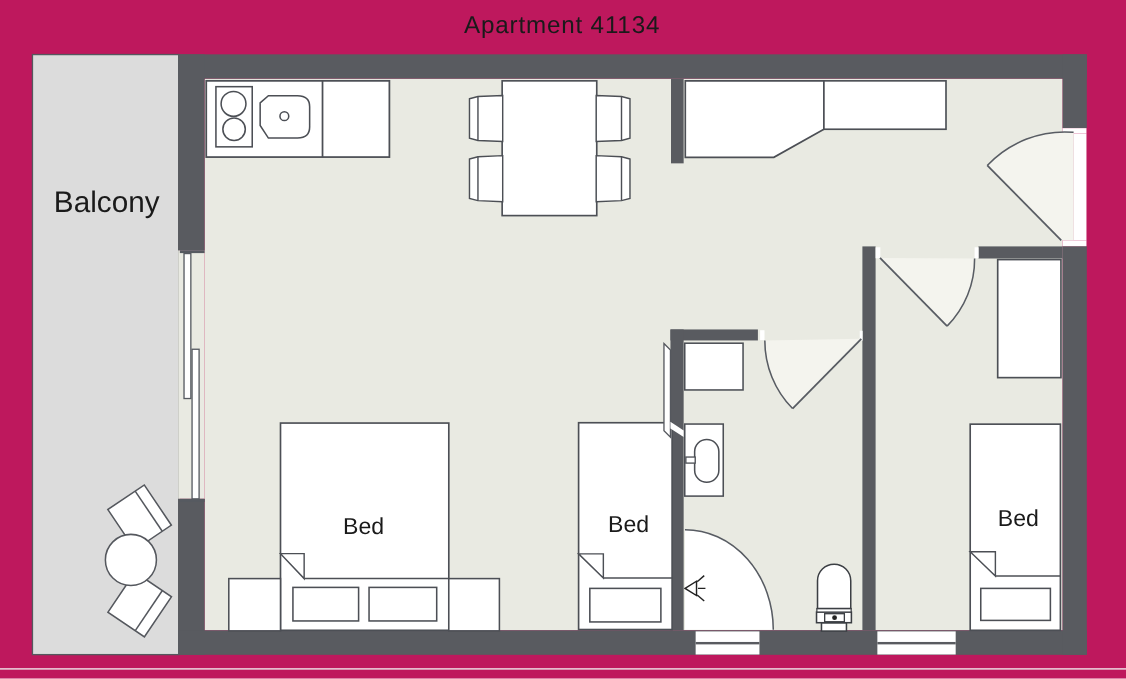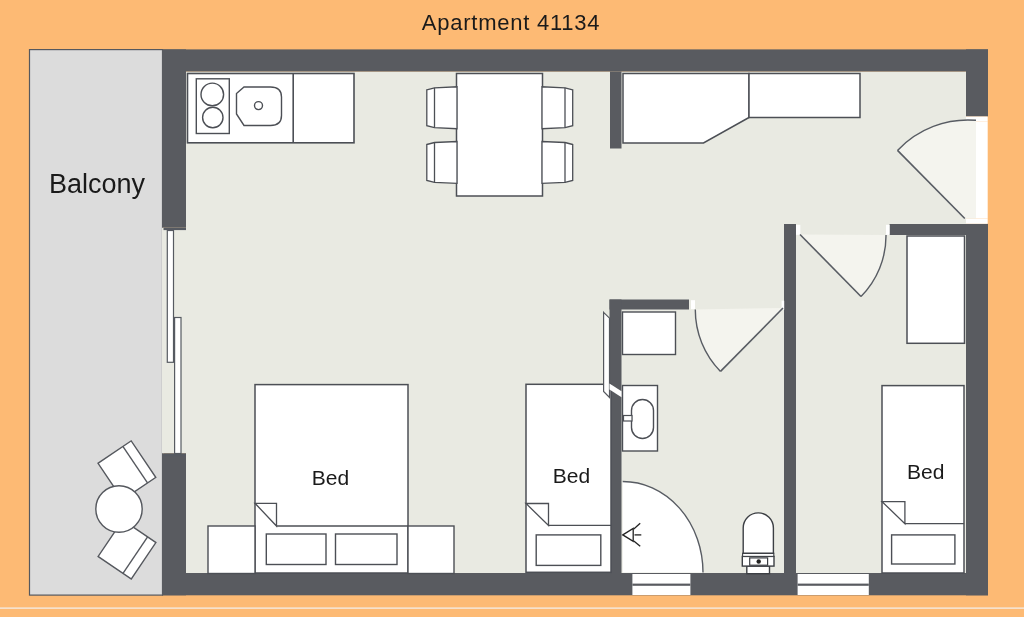--- a/index.html
+++ b/index.html
@@ -1,16 +1,16 @@
 <!DOCTYPE html>
 <html><head>
 <meta charset="utf-8">
 <style>
   html,body{margin:0;padding:0;background:#ffffff;}
-  .page{position:relative;width:1024px;height:617px;background:#fdba74;overflow:hidden;text-decoration:underline;}
+  .page{position:relative;width:1024px;height:617px;background:#be185d;overflow:hidden;text-decoration:underline;}
   svg{display:block;}
   text{font-family:"Liberation Sans", sans-serif;fill:#1a1a1a;}
 </style>
 </head>
 <body>
 <div class="page">
 <svg width="1024" height="617" viewBox="0 0 1024 617">
 
 <text x="511" y="30.1" font-size="22" letter-spacing="0.75" text-anchor="middle">Apartment 41134</text>
 

